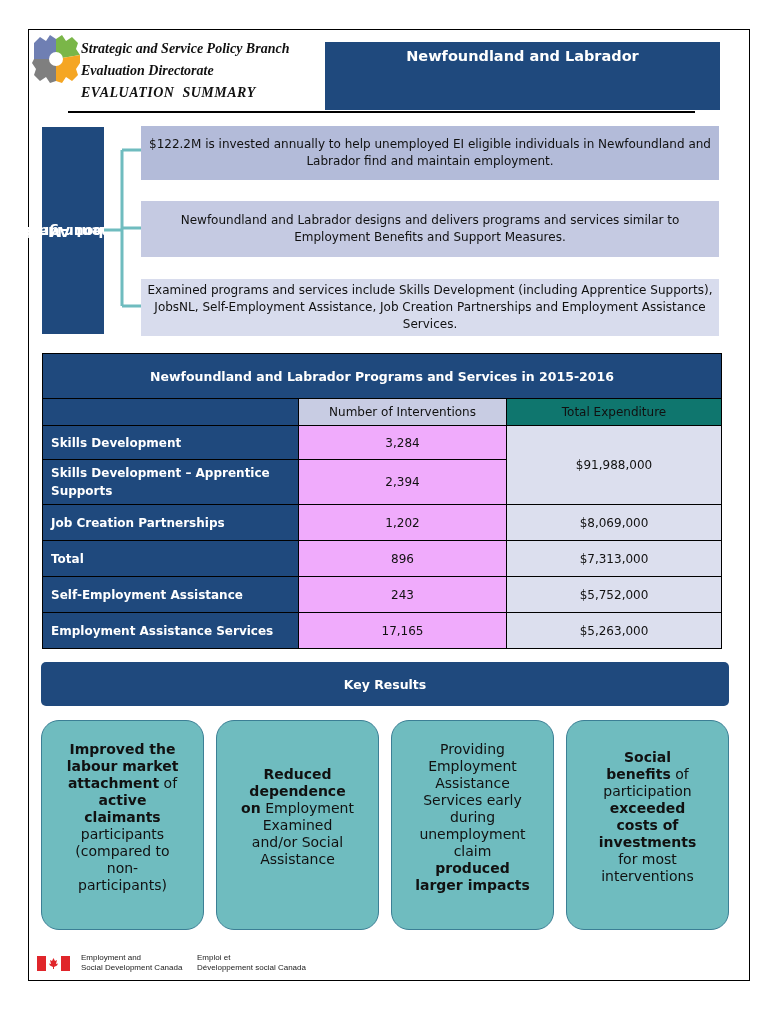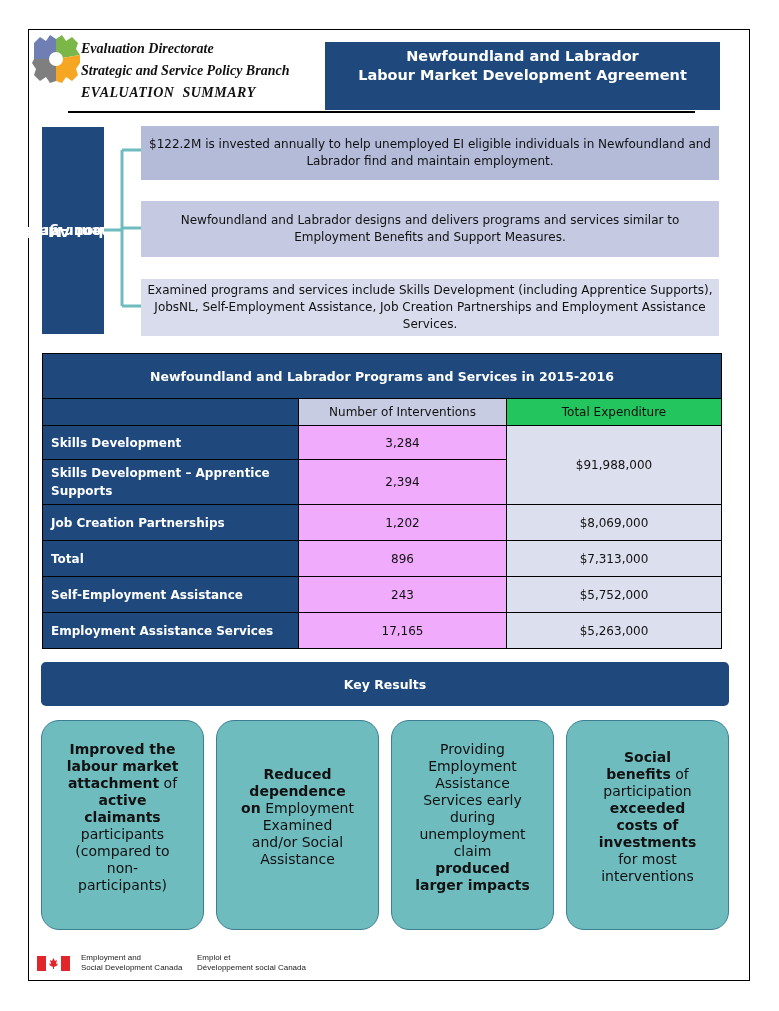--- a/index.html
+++ b/index.html
@@ -48,21 +48,21 @@
       position: absolute; left: 42px; top: 353px; width: 680px;
       border-collapse: collapse; font-size: 12px;
     }
     .prog-table td, .prog-table th { border: 1.5px solid #000; }
     .prog-table .caption-cell {
       background: #1f497d; color: #fff; font-weight: bold; height: 45px; text-align: center; font-size: 12.5px;
     }
     .prog-table .hdr-blank { background: #1f497d; width: 256px; }
     .prog-table .hdr { font-weight: normal; height: 27px; text-align: center; color: #111; }
     .prog-table .hdr-num { background: #c8cce3; width: 208px; }
-    .prog-table .hdr-exp { background: #22c55e; text-align: center; }
+    .prog-table .hdr-exp { background: #0f766e; text-align: center; }
     .prog-table .rlabel { background: #1f497d; color: #fff; font-weight: bold; padding: 0 8px; text-align: left; line-height: 18px; }
     .prog-table .num { background: #f0abfc; text-align: center; }
     .prog-table .exp { background: #dcdfee; text-align: center; }
     .prog-table tr.r1 td { height: 34px; }
     .prog-table tr.r2 td { height: 45px; }
     .prog-table tr.rn td { height: 36px; }
 
     
     .key-bar {
       position: absolute; left: 41px; top: 662px; width: 688px; height: 44px;
@@ -96,28 +96,27 @@
 <svg class="logo" viewBox="0 0 52 52">
   <g>
     <path d="M4 10 L10 4 L16 8 L20 2 L26 6 L26 26 L4 26 Z" fill="#6f7fb3"></path>
     <path d="M26 6 L32 2 L36 8 L42 4 L48 10 L46 16 L50 22 L26 26 Z" fill="#7ab648"></path>
     <path d="M4 26 L26 26 L26 48 L20 50 L16 44 L10 48 L4 42 L6 36 L2 30 Z" fill="#7f7f7f"></path>
     <path d="M26 26 L50 22 L50 30 L46 36 L48 42 L42 48 L36 44 L32 50 L26 48 Z" fill="#f5a623"></path>
     <circle cx="26" cy="26" r="7" fill="#ffffff"></circle>
   </g>
 </svg>
 <div class="branch-lines">
+  <div>Strategic and Service Policy Branch</div>
   <div>Evaluation Directorate</div>
-  <div>Strategic and Service Policy Branch</div>
   <div class="sum" style="white-space:pre;">EVALUATION  SUMMARY</div>
 </div>
 <div class="header-rule"></div>
 <div class="title-box">
   <div>Newfoundland and Labrador</div>
-  <div>Labour Market Development Agreement</div>
 </div>
 
 <div class="lmda-label">
   <span>
     <span>Labour Market</span>
     <span>Development Agreement</span>
   </span>
 </div>
 <svg class="bracket" viewBox="0 0 40 180">
   <path d="M0 90 H18 M18 10 V166 M18 10 H40 M18 88 H40 M18 166 H40" stroke="#6fbcbf" stroke-width="3" fill="none"></path>

